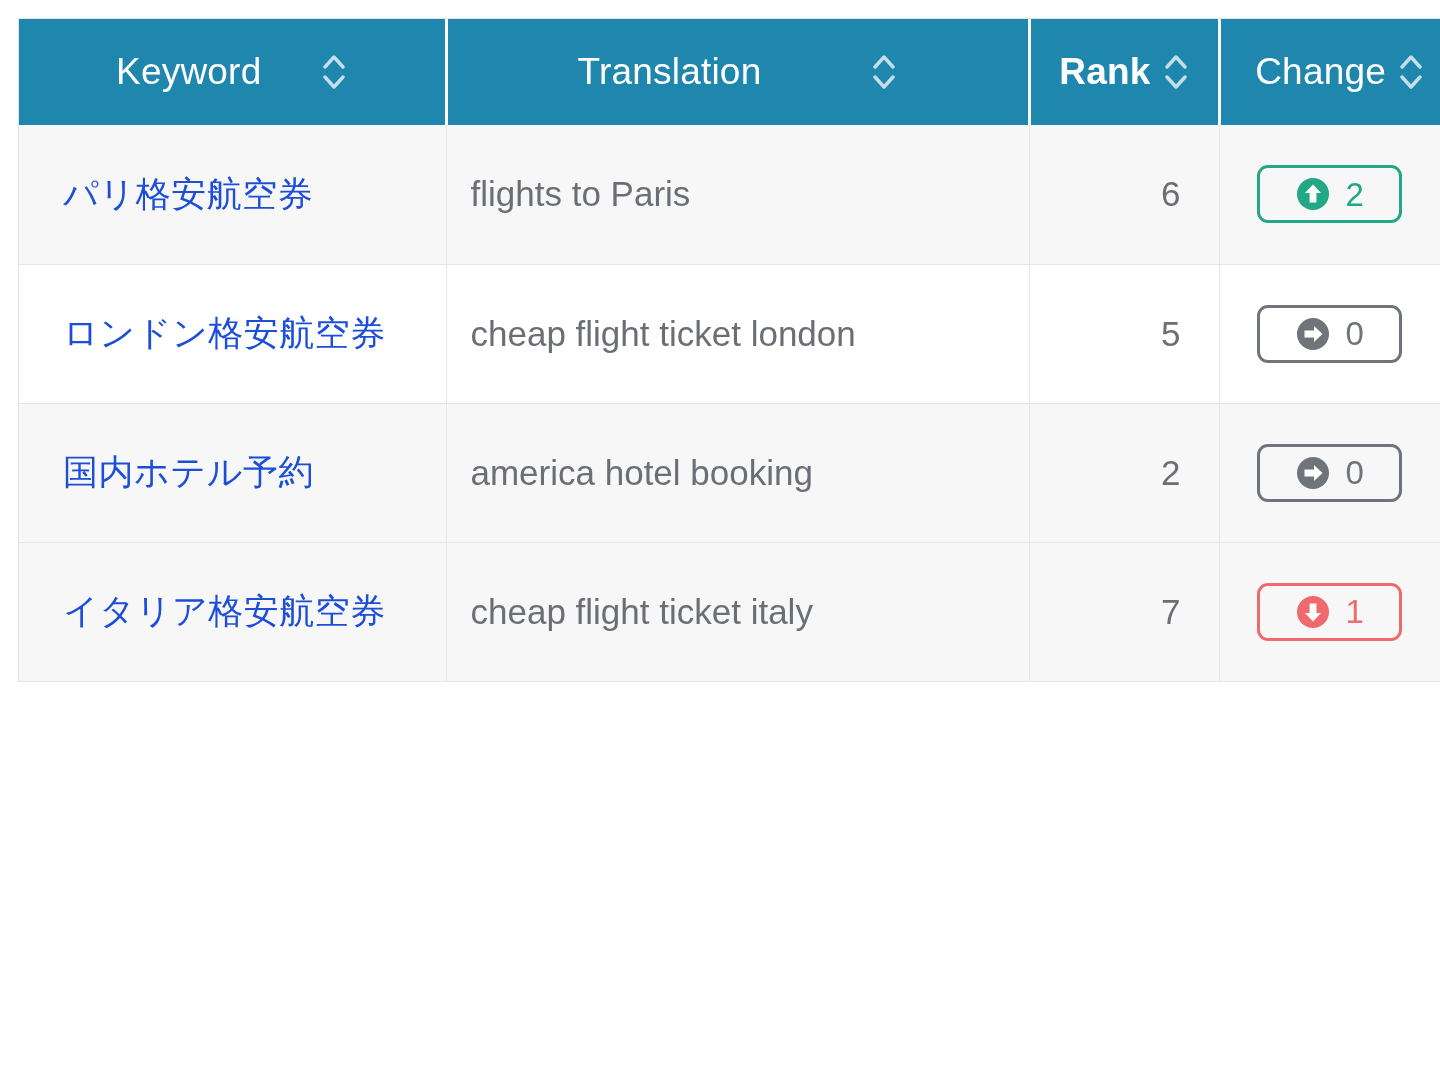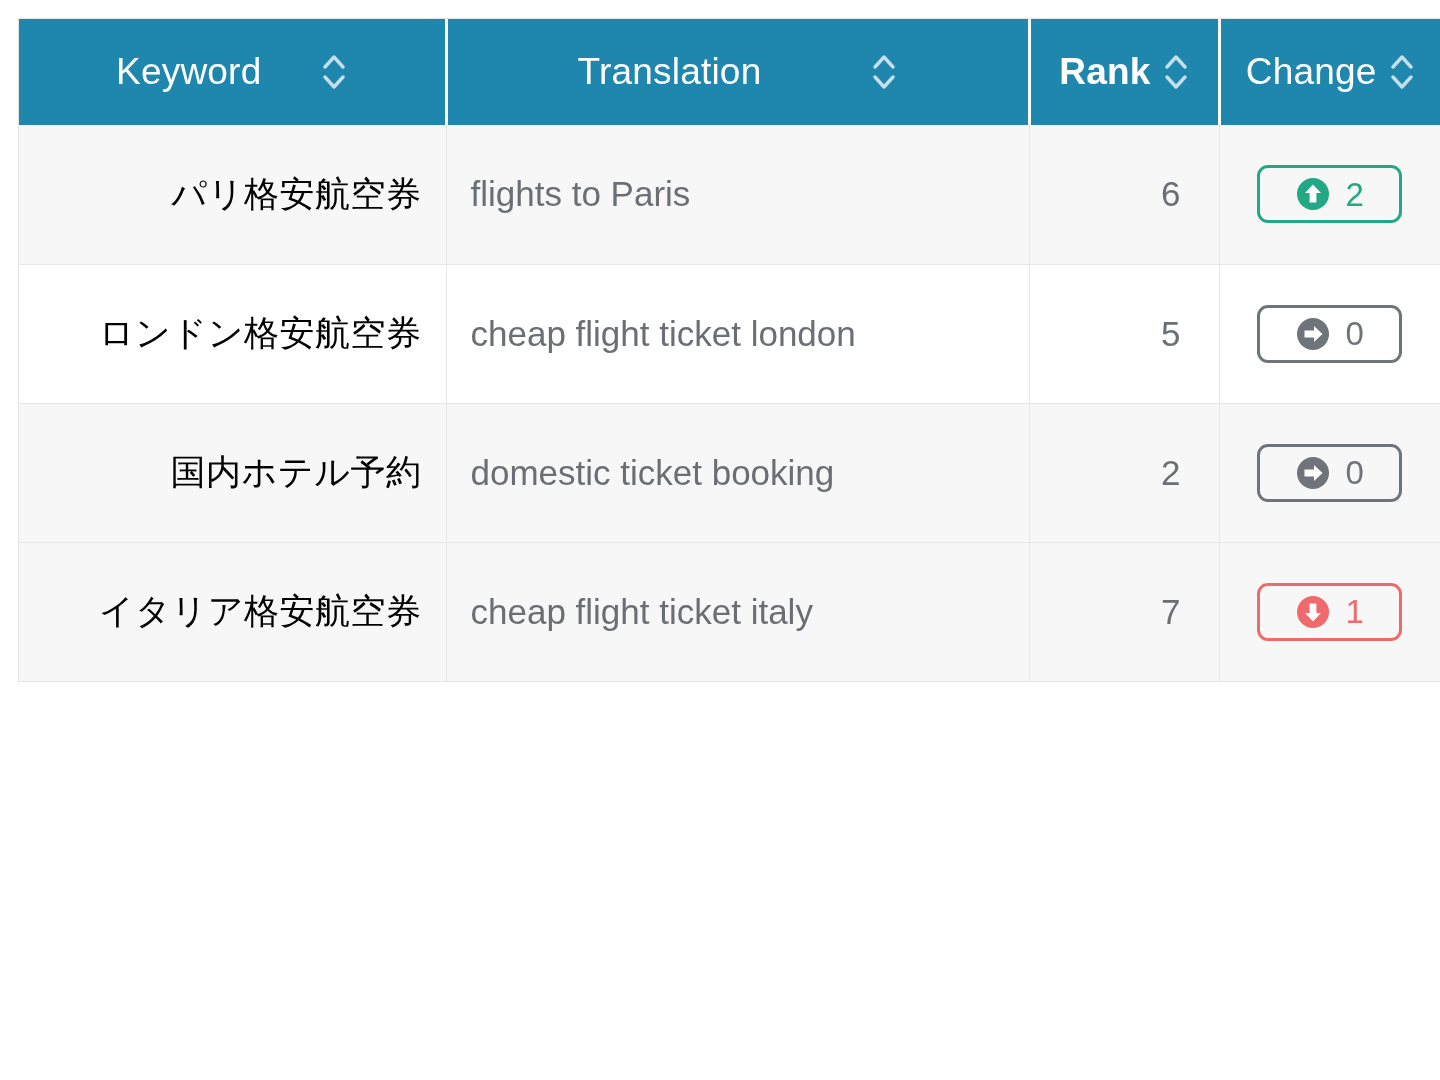--- a/index.html
+++ b/index.html
@@ -62,21 +62,21 @@
   .th-inner {
     display: flex;
     align-items: center;
     justify-content: center;
     gap: 10px;
     width: 100%;
   }
   .th-inner.kw    { justify-content: center; gap: 60px; }
   .th-inner.tr    { justify-content: center; gap: 110px; align-items: center; }
   .th-inner.rk    { justify-content: center; gap: 12px; font-weight: bold; }
-  .th-inner.ch    { justify-content: center; gap: 12px; }
+  .th-inner.ch    { justify-content: flex-end; gap: 12px; }
 
   .th-label {
     display: inline-block;
     letter-spacing: 0.2px;
   }
 
   .sort-icon {
     display: inline-flex;
     flex-direction: column;
     align-items: center;
@@ -99,25 +99,24 @@
     font-size: 35px;
     color: #6b6f75;
     font-weight: 400;
   }
   tbody td:last-child { border-right: none; }
 
   tbody tr.odd  td { background: #f7f7f7; }
   tbody tr.even td { background: #ffffff; }
 
   td.cell-keyword {
-    color: #000000;
+    color: #1d4ed8;
     padding-left: 44px;
     white-space: nowrap;
     letter-spacing: 0.5px;
-    text-align: right;
   }
   td.cell-translation {
     color: #6b6f75;
     padding-left: 24px;
     white-space: nowrap;
   }
   td.cell-rank {
     text-align: right;
     padding-right: 38px;
     color: #6b6f75;
@@ -244,21 +243,21 @@
                   <svg width="34" height="34" viewBox="0 0 34 34" class="badge-arrow">
                     <circle cx="17" cy="17" r="16" fill="#6f747b"></circle>
                     <path d="M26.5 17 L18 25 L18 20.4 L8.5 20.4 L8.5 13.6 L18 13.6 L18 9 Z" fill="#ffffff"></path>
                   </svg>
                 </span>
                 <span class="badge-value">0</span>
               </span></td>
           </tr>
           <tr class="odd">
             <td class="cell-keyword"><span>国内ホテル予約</span></td>
-            <td class="cell-translation"><span>domestic ticket booking</span></td>
+            <td class="cell-translation"><span>america hotel booking</span></td>
             <td class="cell-rank"><span>2</span></td>
             <td class="cell-change"><span class="badge flat">
                 <span style="display: inline-flex;">
                   <svg width="34" height="34" viewBox="0 0 34 34" class="badge-arrow">
                     <circle cx="17" cy="17" r="16" fill="#6f747b"></circle>
                     <path d="M26.5 17 L18 25 L18 20.4 L8.5 20.4 L8.5 13.6 L18 13.6 L18 9 Z" fill="#ffffff"></path>
                   </svg>
                 </span>
                 <span class="badge-value">0</span>
               </span></td>

